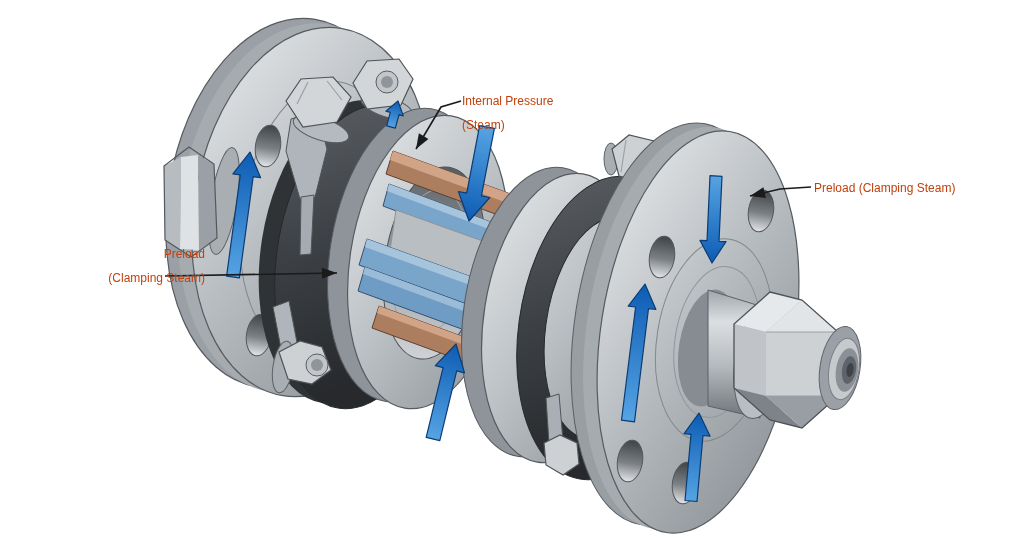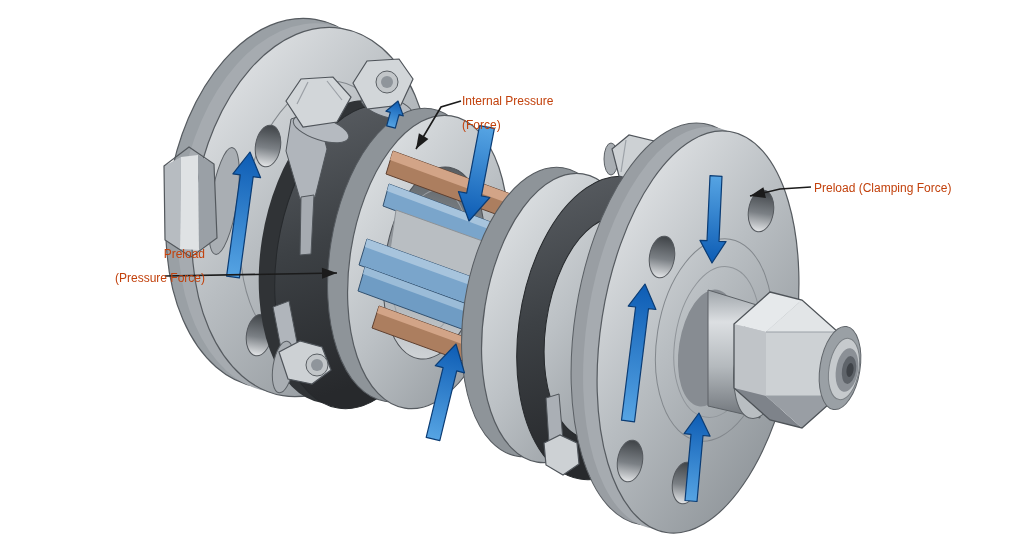--- a/index.html
+++ b/index.html
@@ -226,20 +226,20 @@
         </g>
         <g>
           <polyline points="811,187 780,189 750,196" fill="none" stroke="#1b1b1b" stroke-width="1.6"></polyline>
           <polygon points="750.0,196.0 763.4,187.2 765.9,197.9" fill="#1b1b1b"></polygon>
         </g>
       </g>
 </svg>
 
 <div class="lbl" style="left:462px;top:89px;">
   <div>Internal Pressure</div>
-  <div>(Force)</div>
+  <div>(Steam)</div>
 </div>
 <div class="lbl center" style="left:5px;top:242px;width:200px;text-align:right;">
   <div>Preload</div>
-  <div>(Pressure Force)</div>
+  <div>(Clamping Steam)</div>
 </div>
-<div class="lbl" style="left:814px;top:176px;">Preload (Clamping Force)</div>
+<div class="lbl" style="left:814px;top:176px;">Preload (Clamping Steam)</div>
 </div>
 
 </body></html>

